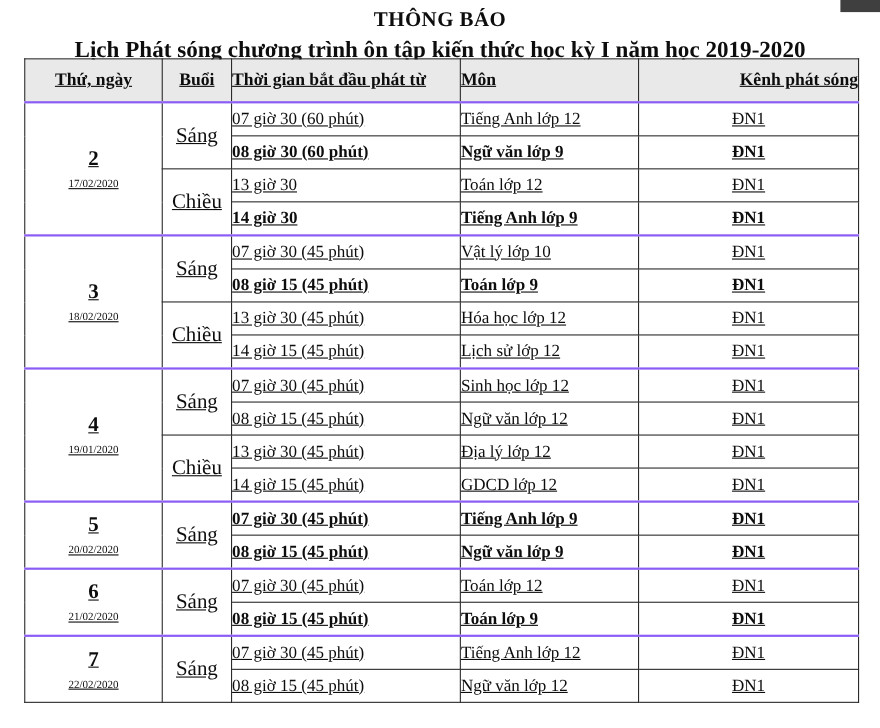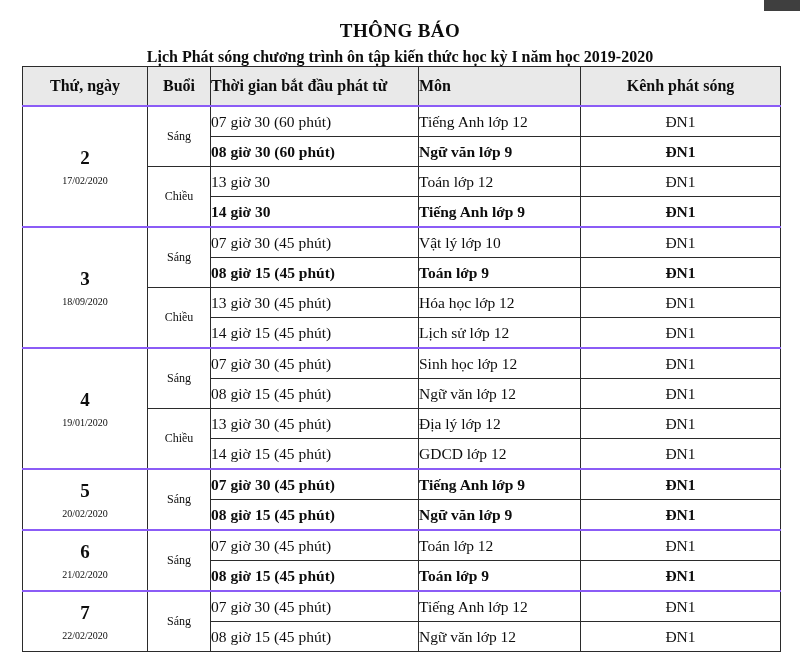--- a/index.html
+++ b/index.html
@@ -23,43 +23,44 @@
     position: absolute;
     top: 0;
     left: 764px;
     width: 36px;
     height: 11px;
     background: #3f3f3f;
   }
 
   
   .doc-header {
-    padding-top: 20px;
+    padding-top: 8px;
     text-align: center;
   }
   .doc-title {
     font-size: 19px;
     font-weight: bold;
     letter-spacing: 0.4px;
     line-height: 22px;
     margin: 0;
   }
   .doc-subtitle {
-    font-size: 16px;
+    font-size: 21px;
     font-weight: bold;
     line-height: 24px;
     margin: 3px 0 0 0;
   }
 
   
   .table-wrap {
     position: absolute;
     left: 22px;
-    top: 66px;
+    top: 53px;
     width: 758px;
+    text-decoration: underline;
   }
   table.schedule {
     width: 758px;
     border-collapse: collapse;
     table-layout: fixed;
     font-size: 15.5px;
   }
   table.schedule th,
   table.schedule td {
     border: 1px solid #2b2b2b;
@@ -74,21 +75,21 @@
   thead th {
     background: #e9e9e9;
     font-weight: bold;
     font-size: 16px;
     height: 38px;
     padding: 0 9px;
     text-align: left;
   }
   th.c-day   { text-align: center; }
   th.c-sess  { text-align: center; }
-  th.c-chan  { text-align: center; }
+  th.c-chan  { text-align: right; }
 
   
   col.w-day  { width: 125px; }
   col.w-sess { width: 63px;  }
   col.w-time { width: 208px; }
   col.w-subj { width: 162px; }
   col.w-chan { width: 200px; }
 
   td.day-cell {
     text-align: center;
@@ -102,21 +103,21 @@
     margin-bottom: 3px;
   }
   .day-date {
     display: block;
     font-size: 10px;
     font-weight: normal;
   }
 
   td.session-cell {
     text-align: center;
-    font-size: 12px;
+    font-size: 19px;
   }
 
   td.time-cell {
     padding: 0 0 0 10px;
     height: 29px;
     white-space: nowrap;
   }
   td.subject-cell {
     padding: 0 0 0 9px;
     height: 29px;
@@ -190,21 +191,21 @@
           <td class="channel-cell">ĐN1</td>
         </tr>
         <tr class="highlight">
           <td class="time-cell">14 giờ 30</td>
           <td class="subject-cell">Tiếng Anh lớp 9</td>
           <td class="channel-cell">ĐN1</td>
         </tr>
         <tr class="group-start">
           <td class="day-cell" rowspan="4">
             <span class="day-num">3</span>
-            <span class="day-date">18/09/2020</span>
+            <span class="day-date">18/02/2020</span>
           </td>
           <td class="session-cell" rowspan="2">Sáng</td>
           <td class="time-cell">07 giờ 30 (45 phút)</td>
           <td class="subject-cell">Vật lý lớp 10</td>
           <td class="channel-cell">ĐN1</td>
         </tr>
         <tr class="highlight">
           <td class="time-cell">08 giờ 15 (45 phút)</td>
           <td class="subject-cell">Toán lớp 9</td>
           <td class="channel-cell">ĐN1</td>

